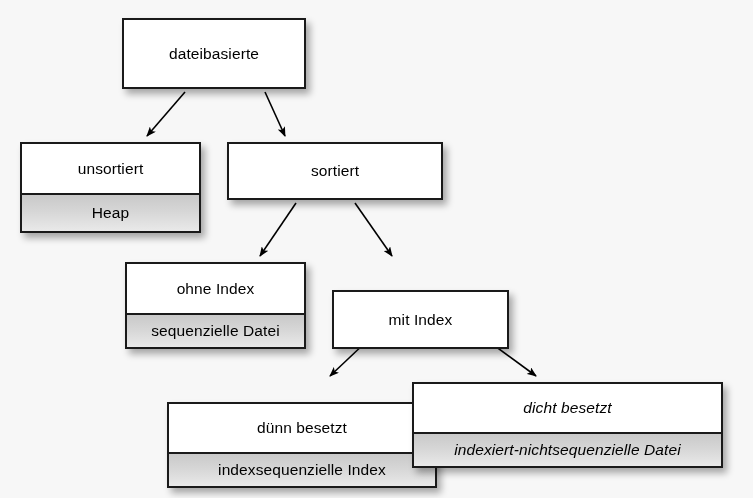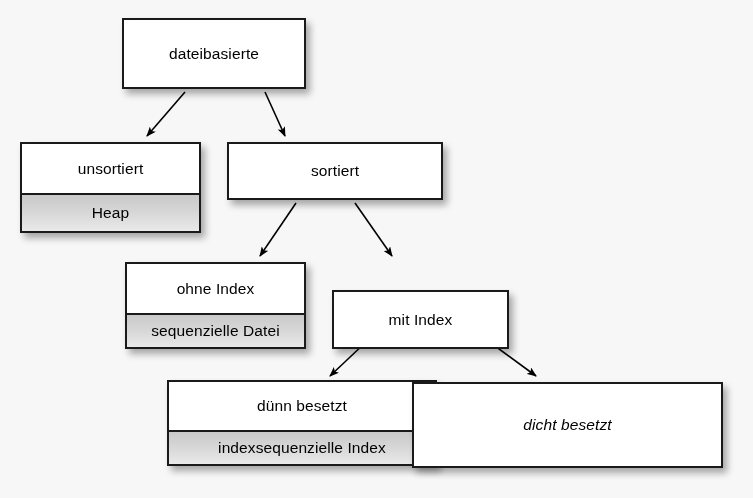--- a/index.html
+++ b/index.html
@@ -74,21 +74,21 @@
   #node-unsortiert { left:20px;  top:142px; width:181px; height:91px;justify-content:space-between; }
   #node-unsortiert .node-sub { height:38px; }
 
   #node-sortiert  { left:227px; top:142px; width:216px; height:58px; }
 
   #node-ohne      { left:125px; top:262px; width:181px; height:87px; }
   #node-ohne .node-sub { height:34px; }
 
   #node-mit       { left:332px; top:262px; width:177px; height:59px;margin-top:28px; }
 
-  #node-duenn     { left:167px; top:380px; width:270px; height:86px; }
+  #node-duenn     { left:167px; top:402px; width:270px; height:86px; }
   #node-duenn .node-sub { height:34px; }
 
   #node-dicht     { left:412px; top:382px; width:311px; height:86px;font-style:italic; }
   #node-dicht .node-sub { height:34px; }
 </style>
 </head>
 <body>
 
 <div id="diagram-canvas">
 
@@ -135,15 +135,16 @@
     <div class="node-title">mit Index</div>
   </div>
 
   <div class="node" id="node-duenn">
     <div class="node-title">dünn besetzt</div>
     <div class="node-sub">indexsequenzielle Index</div>
   </div>
 
   <div class="node" id="node-dicht">
     <div class="node-title">dicht besetzt</div>
+    <div class="node-sub">indexiert-nichtsequenzielle Datei</div>
   </div>
 
 </div>
 
 </body></html>

